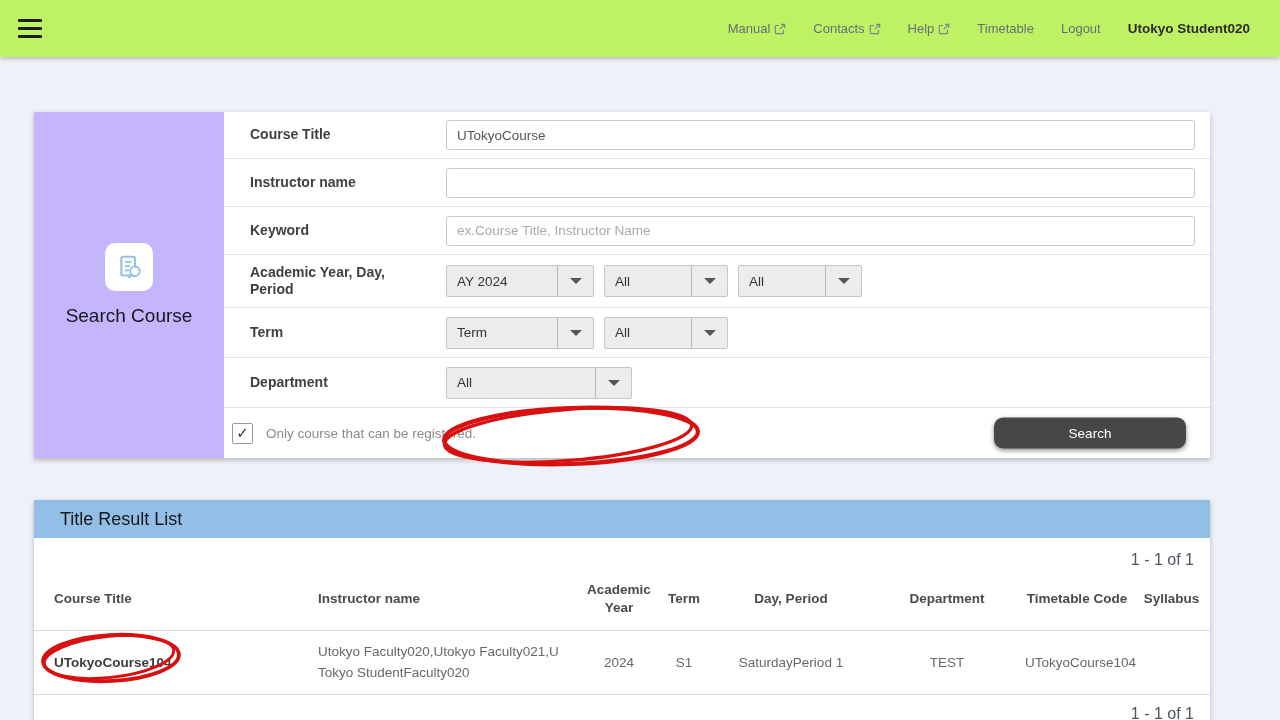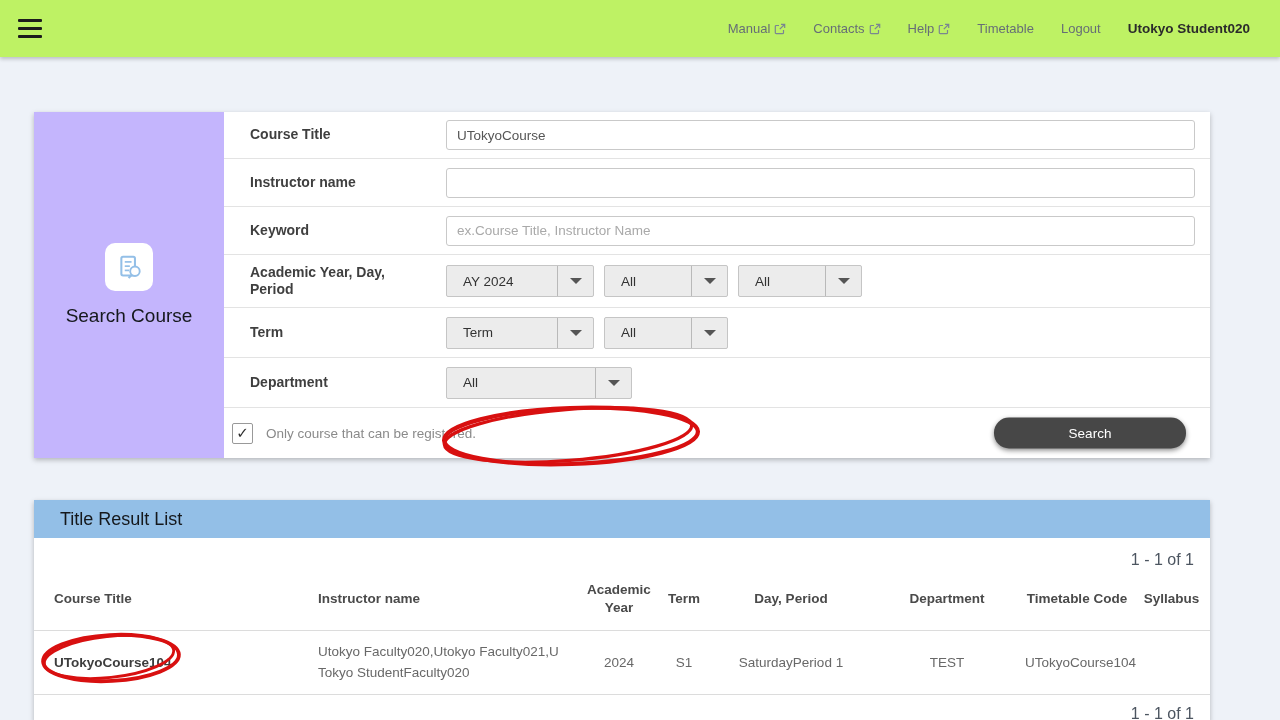--- a/index.html
+++ b/index.html
@@ -59,42 +59,42 @@
   .text-input{
     width:749px; height:30px; border:1px solid #c9c9c9; border-radius:3px;
     font-family:inherit; font-size:13.5px; color:#555; padding:0 10px; outline:none;
   }
   .text-input::placeholder{ color:#a9a9a9; }
 
   .select{
     height:32px; background:#ececec; border:1px solid #c5c5c5; border-radius:2px;
     display:flex; align-items:stretch; margin-right:10px; cursor:pointer;
   }
-  .select-value{ flex:1; display:flex; align-items:center; padding-left:16px; font-size:13.5px; color:#333; }
+  .select-value{ flex:1; display:flex; align-items:center; padding-left:10px; font-size:13.5px; color:#333; }
   .select-arrow{
     width:36px; flex:none; border-left:1px solid #b9b9b9;
     display:flex; align-items:center; justify-content:center;
   }
   .select-arrow::after{
     content:""; width:0; height:0;
     border-left:6px solid transparent; border-right:6px solid transparent;
     border-top:6px solid #555;
   }
   .w148{width:148px}.w124{width:124px}.w186{width:186px}
 
   .checkbox{
     width:21px; height:21px; background:#fff; border:1px solid #999; border-radius:2px;
     margin-left:8px; display:flex; align-items:center; justify-content:center;
     font-size:15px; font-weight:bold; color:#2e2e2e; cursor:pointer;
   }
   .check-label{ margin-left:13px; font-size:13.5px; color:#8a8a8a; }
   .search-btn{
     position:absolute; right:24px; top:50%; transform:translateY(-50%);
     width:192px; height:31px; background:#474747; color:#fff; border:none;
-    border-radius:15px; font-family:inherit; font-size:13.5px; cursor:pointer;
+    border-radius:9px; font-family:inherit; font-size:13.5px; cursor:pointer;
     box-shadow:0 2px 5px rgba(0,0,0,.45);
   }
 
   
   .result-card{
     position:absolute; left:34px; top:500px; width:1176px; height:222px;
     background:#ffffff; box-shadow:0 2px 5px rgba(0,0,0,.25); overflow:hidden;
   }
   .result-header{
     height:38px; background:#93bfe7; display:flex; align-items:center;

